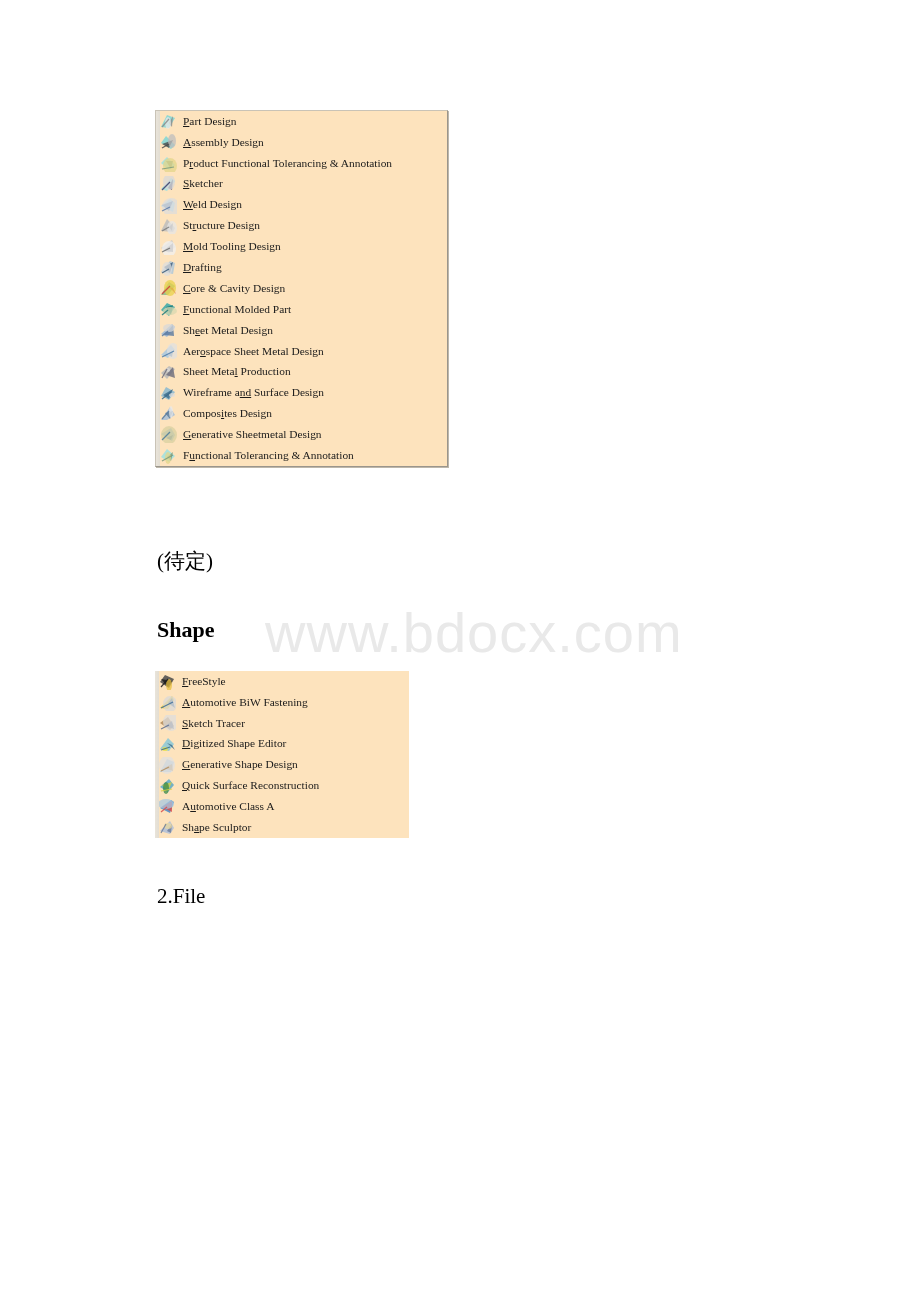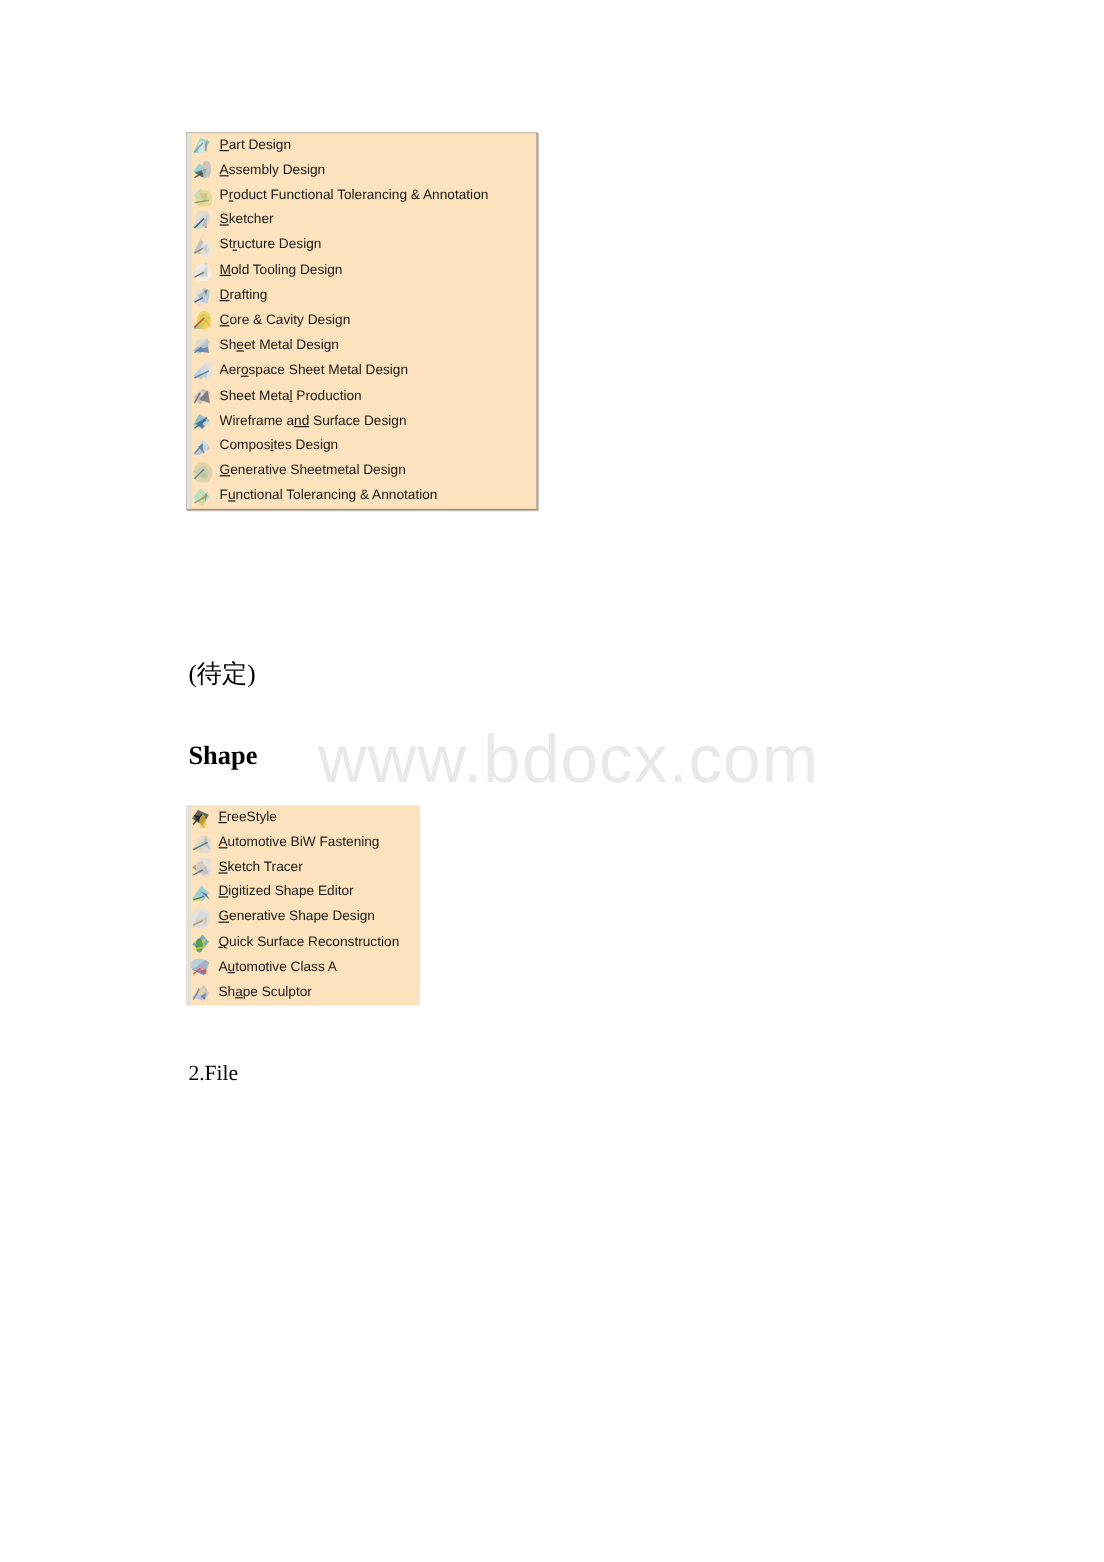--- a/index.html
+++ b/index.html
@@ -56,38 +56,38 @@
     white-space:nowrap;
   }
   .mrow .ico{
     width:17px;height:17px;
     margin-right:6px;
     flex:0 0 17px;
     position:relative;
   }
   .mrow .ico svg{display:block;width:17px;height:17px;}
   .mrow .lbl{
-    font-family:Liberation Sans, sans-serif;
+    font-family:Liberation Serif, serif;
     font-size:11.4px;
     color:#1a1a1a;
     line-height:1;
   }
   .mrow .lbl u{text-decoration:underline;}
 
   
   .prose{
     position:absolute;
     font-family:"Liberation Serif",serif;
     color:#000000;
     z-index:1;
     white-space:nowrap;
   }
   #pending-text{left:157px;top:547px;font-size:21px;}
   #shape-heading{left:157px;top:617px;font-size:22px;font-weight:bold;}
-  #file-heading{left:157px;top:884px;font-size:18px;}
+  #file-heading{left:157px;top:884px;font-size:21px;}
 </style>
 </head>
 <body>
 
 <div class="watermark">www.bdocx.com</div>
 
 <div class="menu framed" id="menu-0" style="left:155px;top:110px;width:293px;">
   <div class="gutter"></div>
   <div class="rows">
       <div class="mrow">
@@ -130,20 +130,31 @@
     <path d="M8 12 L13 3 L12 14 Z" fill="#3a3a6a" opacity="0.8"></path>
     <ellipse cx="9" cy="6" rx="6" ry="8" fill="#d8d8d8" opacity="0.75"></ellipse>
     <path d="M2 14 L10 6" stroke="#3a3a6a" stroke-width="1.2" fill="none" opacity="0.85"></path>
   </svg>
         </span>
         <span class="lbl"><u>S</u>ketcher</span>
       </div>
       <div class="mrow">
         <span class="ico">
   <svg viewBox="0 0 17 17" xmlns="http://www.w3.org/2000/svg">
+    <path d="M1 9 L10 2 L15 6 L13 15 Z" fill="#a8d8f0" opacity="0.85"></path>
+    <path d="M2 8 L13 4 L9 14 Z" fill="#5878a8" opacity="0.8"></path>
+    <ellipse cx="11" cy="10" rx="9" ry="9" fill="#dcdcdc" opacity="0.75"></ellipse>
+    <path d="M2 14 L10 10" stroke="#5878a8" stroke-width="1.2" fill="none" opacity="0.85"></path>
+  </svg>
+        </span>
+        <span class="lbl"><u>W</u>eld Design</span>
+      </div>
+      <div class="mrow">
+        <span class="ico">
+  <svg viewBox="0 0 17 17" xmlns="http://www.w3.org/2000/svg">
     <path d="M1 14 L7 2 L15 11 L13 15 Z" fill="#bdbdbd" opacity="0.85"></path>
     <path d="M9 10 L13 6 L12 14 Z" fill="#7a7a7a" opacity="0.8"></path>
     <ellipse cx="12" cy="11" rx="5" ry="7" fill="#e6e6e6" opacity="0.75"></ellipse>
     <path d="M2 14 L9 10" stroke="#7a7a7a" stroke-width="1.2" fill="none" opacity="0.85"></path>
   </svg>
         </span>
         <span class="lbl">St<u>r</u>ucture Design</span>
       </div>
       <div class="mrow">
         <span class="ico">
@@ -174,20 +185,31 @@
     <path d="M9 7 L13 8 L16 14 Z" fill="#d03a3a" opacity="0.8"></path>
     <ellipse cx="10" cy="8" rx="6" ry="8" fill="#e8d24a" opacity="0.75"></ellipse>
     <path d="M2 14 L10 6" stroke="#d03a3a" stroke-width="1.2" fill="none" opacity="0.85"></path>
   </svg>
         </span>
         <span class="lbl"><u>C</u>ore &amp; Cavity Design</span>
       </div>
       <div class="mrow">
         <span class="ico">
   <svg viewBox="0 0 17 17" xmlns="http://www.w3.org/2000/svg">
+    <path d="M1 9 L7 2 L15 6 L9 15 Z" fill="#3aa8a8" opacity="0.85"></path>
+    <path d="M6 6 L13 4 L11 14 Z" fill="#1a7a7a" opacity="0.8"></path>
+    <ellipse cx="10" cy="10" rx="7" ry="4" fill="#d8d8b0" opacity="0.75"></ellipse>
+    <path d="M2 14 L8 9" stroke="#1a7a7a" stroke-width="1.2" fill="none" opacity="0.85"></path>
+  </svg>
+        </span>
+        <span class="lbl"><u>F</u>unctional Molded Part</span>
+      </div>
+      <div class="mrow">
+        <span class="ico">
+  <svg viewBox="0 0 17 17" xmlns="http://www.w3.org/2000/svg">
     <path d="M1 12 L12 2 L15 5 L7 15 Z" fill="#9ab8d8" opacity="0.85"></path>
     <path d="M4 13 L13 3 L14 14 Z" fill="#5878a0" opacity="0.8"></path>
     <ellipse cx="9" cy="6" rx="6" ry="4" fill="#d8d8d8" opacity="0.75"></ellipse>
     <path d="M2 14 L8 9" stroke="#5878a0" stroke-width="1.2" fill="none" opacity="0.85"></path>
   </svg>
         </span>
         <span class="lbl">Sh<u>e</u>et Metal Design</span>
       </div>
       <div class="mrow">
         <span class="ico">
@@ -254,21 +276,21 @@
   </svg>
         </span>
         <span class="lbl">F<u>u</u>nctional Tolerancing &amp; Annotation</span>
       </div>
     </div>
 </div>
 
 <div class="prose" id="pending-text">(待定)</div>
 <div class="prose" id="shape-heading">Shape</div>
 
-<div class="menu" id="menu-1" style="left:155px;top:671px;width:195px;">
+<div class="menu" id="menu-1" style="left:155px;top:671px;width:254px;">
   <div class="gutter"></div>
   <div class="rows">
       <div class="mrow">
         <span class="ico">
   <svg viewBox="0 0 17 17" xmlns="http://www.w3.org/2000/svg">
     <path d="M1 9 L6 2 L15 6 L10 15 Z" fill="#4a4a4a" opacity="0.85"></path>
     <path d="M2 6 L13 8 L9 14 Z" fill="#1a1a1a" opacity="0.8"></path>
     <ellipse cx="10" cy="12" rx="3" ry="6" fill="#e8c040" opacity="0.75"></ellipse>
     <path d="M2 14 L9 6" stroke="#1a1a1a" stroke-width="1.2" fill="none" opacity="0.85"></path>
   </svg>

